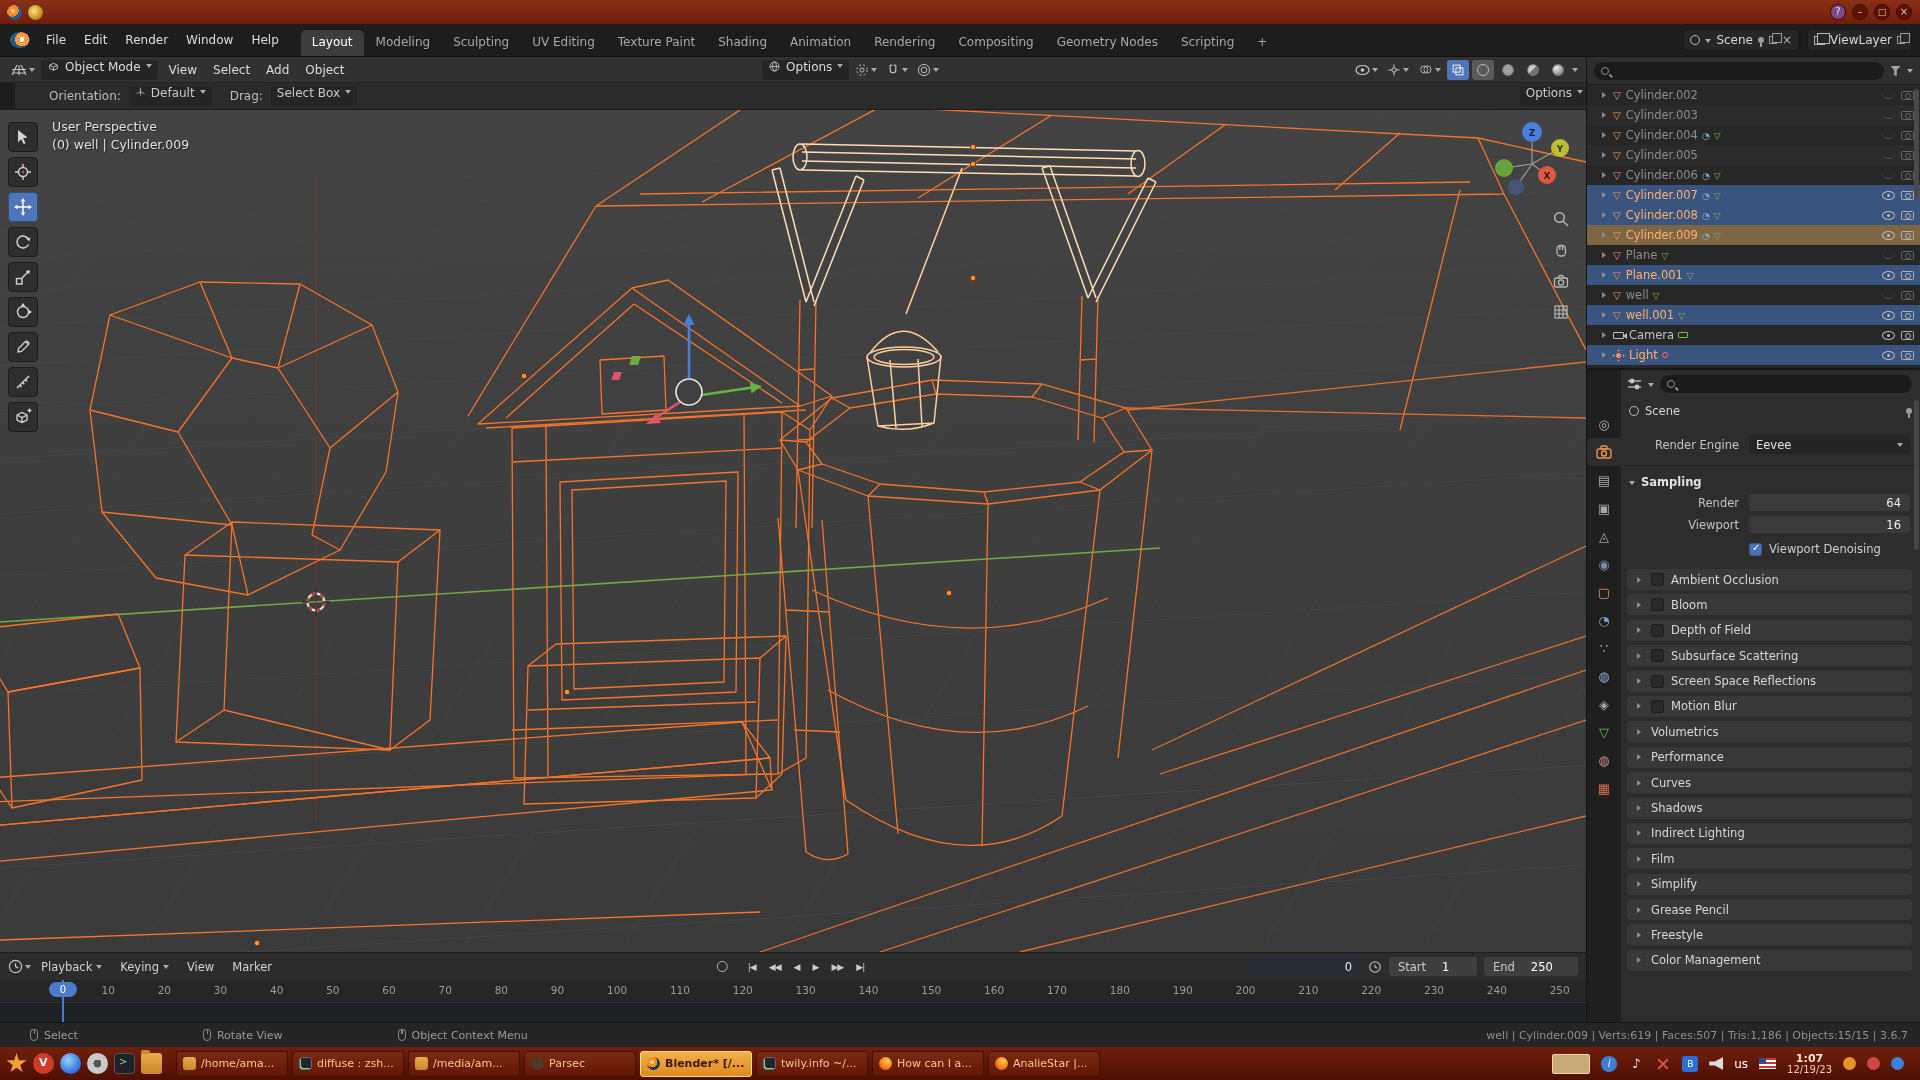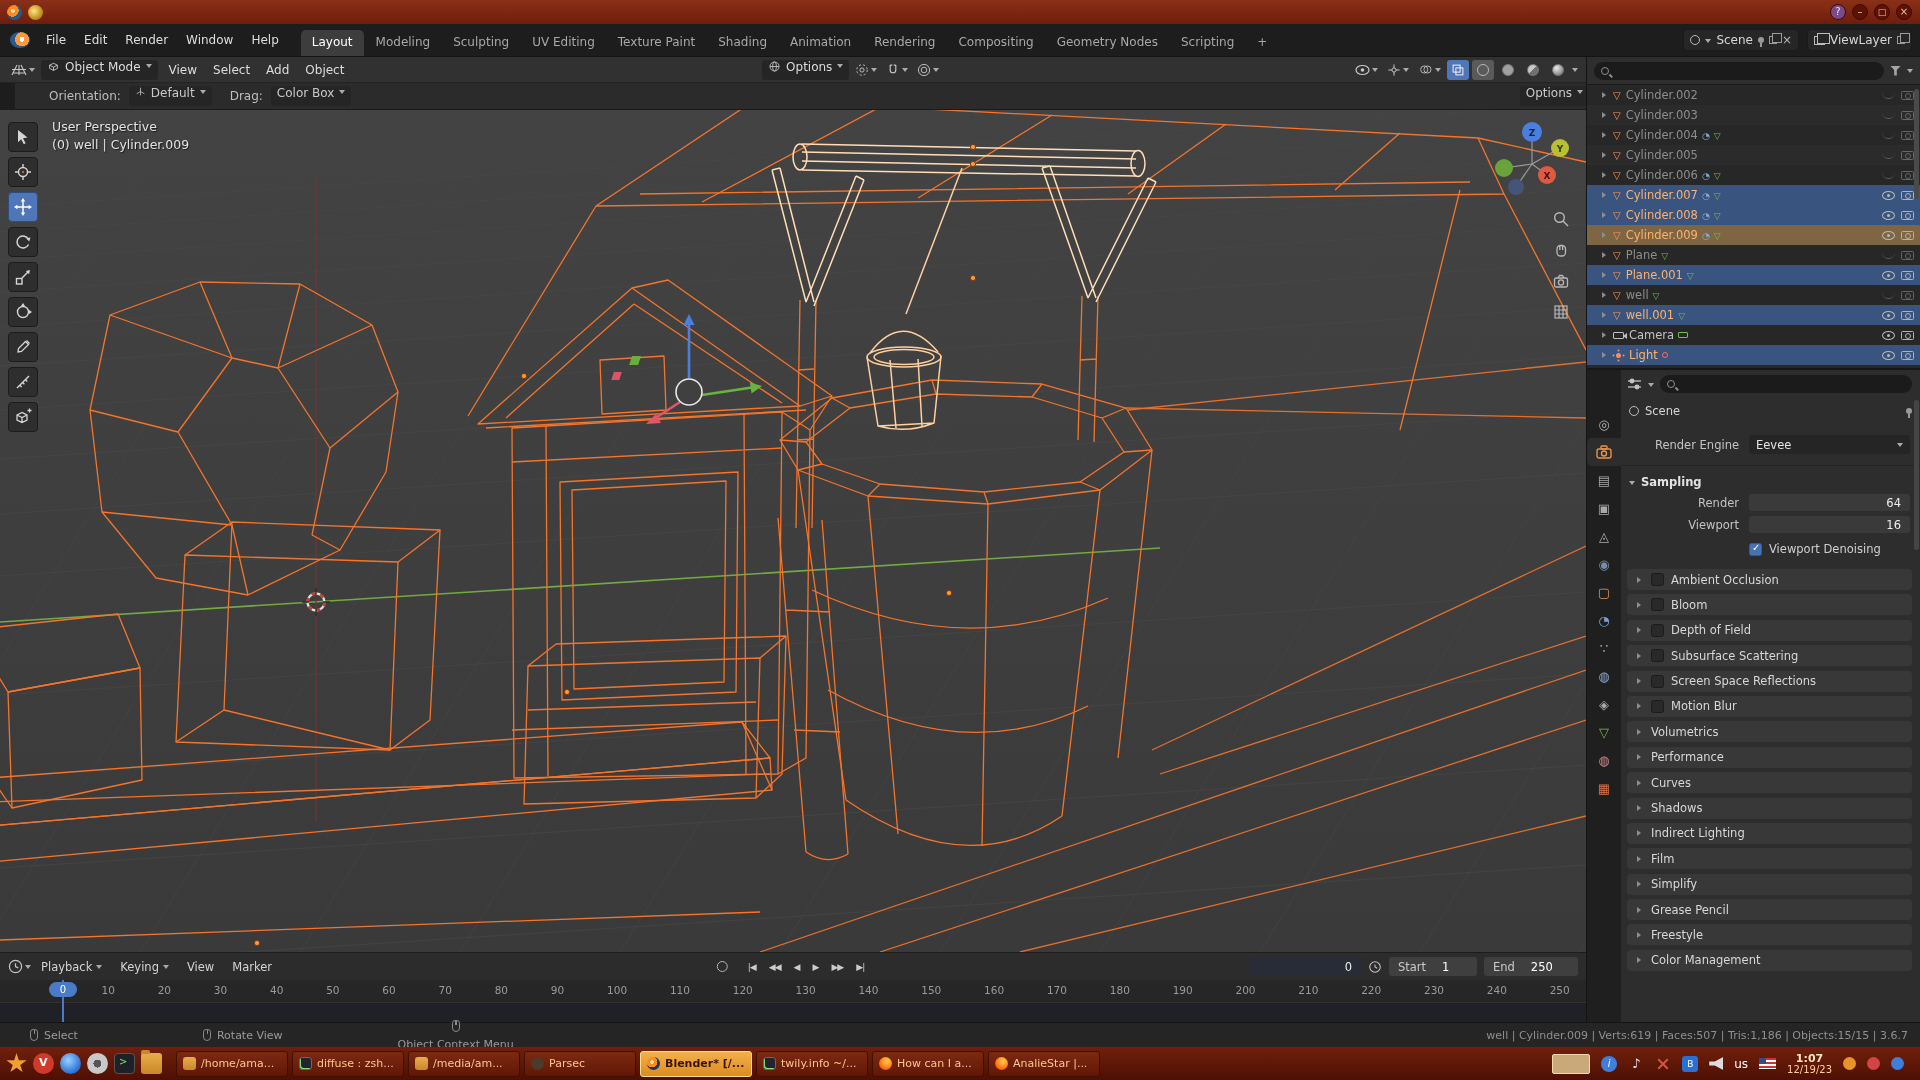--- a/index.html
+++ b/index.html
@@ -156,21 +156,21 @@
 .tl-ticks { position:absolute; left:52px; right:16px; top:4px; display:flex; justify-content:space-between; font-size:10.5px; color:#9b9b9b; }
 .tl-track { position:absolute; left:0; right:0; top:22px; bottom:0; background:#202126; border-top:1px solid #323232; }
 .playhead { position:absolute; left:62px; top:0; bottom:0; width:2px; background:#4a7bc8; }
 .ph-tag { position:absolute; top:2px; left:-13px; width:28px; height:15px; background:#4a7bc8; border-radius:8px;
   color:#fff; font-size:10px; display:flex; align-items:center; justify-content:center; }
 
 
 .statusbar { position:absolute; left:0; top:1022px; width:1920px; height:25px; background:#252525; border-top:1px solid #141414;
   display:flex; align-items:center; color:#9a9a9a; font-size:11px; }
 .hint { display:flex; align-items:center; gap:6px; }
-.hint:nth-child(1){ margin-left:30px; } .hint:nth-child(2){ margin-left:125px; } .hint:nth-child(3){ margin-left:115px;flex-direction:column; }
+.hint:nth-child(1){ margin-left:30px; } .hint:nth-child(2){ margin-left:125px; } .hint:nth-child(3){ margin-left:115px; }
 .mouse-ico { width:8px;height:12px;border:1.2px solid #8a8a8a;border-radius:4px 4px 5px 5px;position:relative;flex:none; }
 .mouse-ico::after { content:"";position:absolute;left:2.8px;top:0;width:1.2px;height:4px;background:#8a8a8a; }
 .sb-stats { margin-left:auto; padding-right:12px; color:#8f8f8f; }
 
 
 .taskbar { position:absolute; left:0; top:1047px; width:1920px; height:33px;
   background:linear-gradient(#70200c,#4e0f03); display:flex; align-items:center; padding:0 6px; gap:4px; }
 .launchers { display:flex; align-items:center; gap:6px; margin-right:10px; }
 .lic { width:21px; height:21px; flex:none; }
 .l-menu { background:#f0a030; clip-path:polygon(50% 0%,61% 35%,98% 35%,68% 57%,79% 91%,50% 70%,21% 91%,32% 57%,2% 35%,39% 35%); }
@@ -407,21 +407,21 @@
     <span class="tlabel">Orientation:</span>
     <div class="hfield">
       <svg width="11" height="11" viewBox="0 0 20 20">
           <path d="M10,3 V17 M3,14 L10,10 L17,14" stroke="#c9c9c9" stroke-width="1.4" fill="none"></path>
         </svg>
       <span>Default</span>
       <span class="caret-down"></span>
     </div>
     <span class="tlabel" style="margin-left:10px">Drag:</span>
     <div class="hfield">
-      <span>Color Box</span>
+      <span>Select Box</span>
       <span class="caret-down"></span>
     </div>
     <span class="spacer"></span>
     <div class="hfield">
       <span>Options</span>
       <span class="caret-down"></span>
     </div>
   </div>
 
   <div class="viewport">

